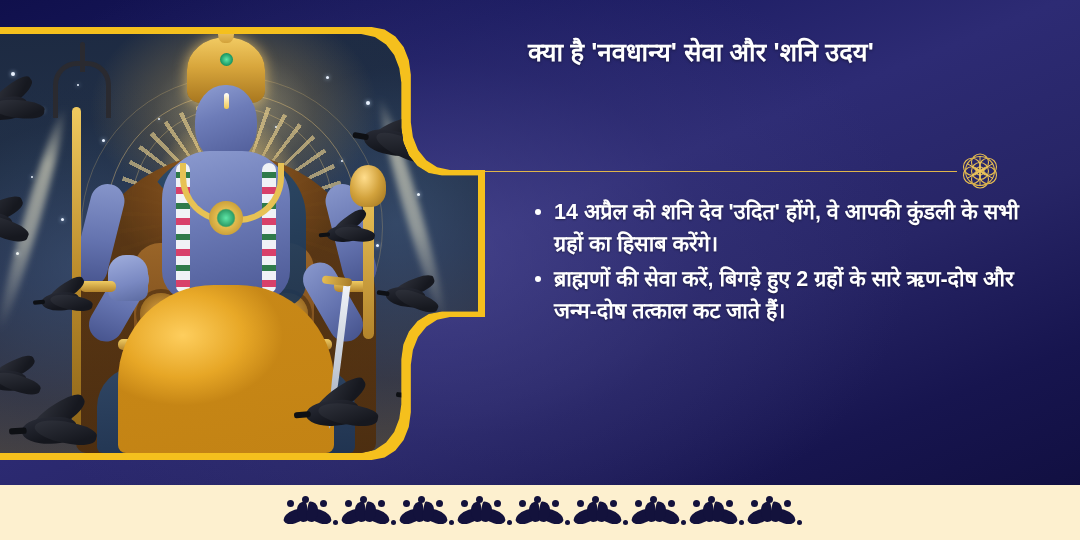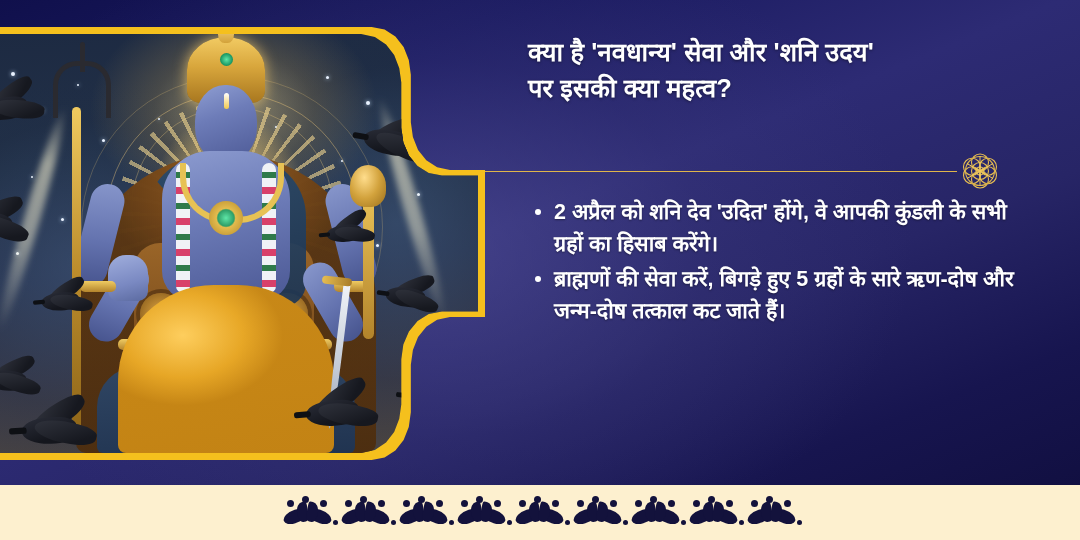--- a/index.html
+++ b/index.html
@@ -612,21 +612,20 @@
 
         </div>
       </div>
     </div>
   </div>
 
   <div id="content">
 
     <div id="title">
       <div>क्या है 'नवधान्य' सेवा और 'शनि उदय'</div>
-      <div>पर इसकी क्या महत्व?</div>
     </div>
 
     <div id="divider-wrap">
       <div id="divider-line"></div>
       <div id="rosette">
         <svg viewBox="0 0 58 58" width="58" height="58" aria-hidden="true">
           <g fill="none" stroke="#e7bd52" stroke-width="1.1">
             <circle cx="29" cy="29" r="8.5"></circle>
             <circle cx="29" cy="20.5" r="8.5"></circle>
             <circle cx="29" cy="37.5" r="8.5"></circle>
@@ -638,22 +637,22 @@
             <circle cx="29" cy="29" r="4" stroke="#f0c95f"></circle>
           </g>
           <g stroke="#f0c95f" stroke-width="1" fill="none">
             <path d="M29 14 L29 44 M16 21.5 L42 36.5 M16 36.5 L42 21.5"></path>
           </g>
         </svg>
       </div>
     </div>
 
     <ul id="bullets">
-      <li>2 अप्रैल को शनि देव 'उदित' होंगे, वे आपकी कुंडली के सभी ग्रहों का हिसाब करेंगे।</li>
-      <li>ब्राह्मणों की सेवा करें, बिगड़े हुए 5 ग्रहों के सारे ऋण-दोष और जन्म-दोष तत्काल कट जाते हैं।</li>
+      <li>14 अप्रैल को शनि देव 'उदित' होंगे, वे आपकी कुंडली के सभी ग्रहों का हिसाब करेंगे।</li>
+      <li>ब्राह्मणों की सेवा करें, बिगड़े हुए 2 ग्रहों के सारे ऋण-दोष और जन्म-दोष तत्काल कट जाते हैं।</li>
     </ul>
 
   </div>
 
   <div id="footer-band">
     <div id="footer-motif-row">
       <div class="motif-unit">
         <span class="dot d1"></span>
           <span class="dot d2"></span>
           <span class="dot d3"></span>

